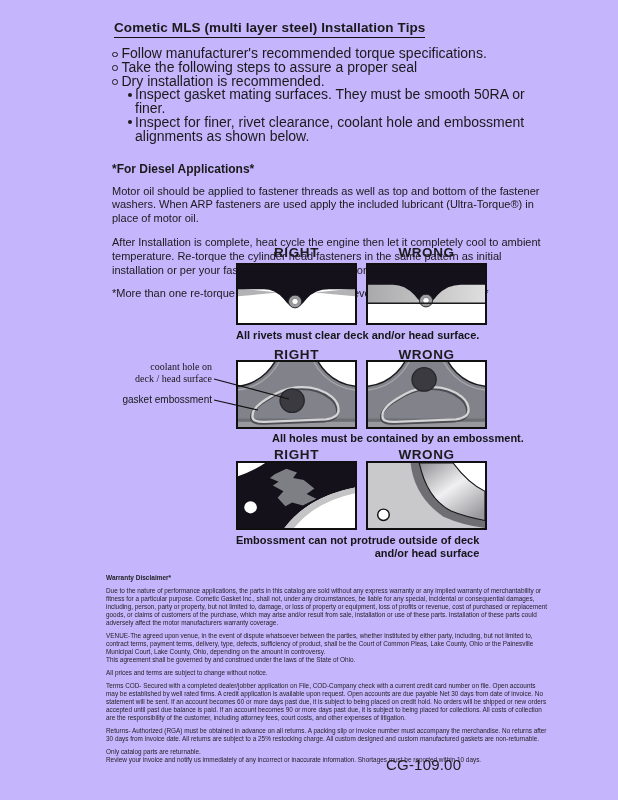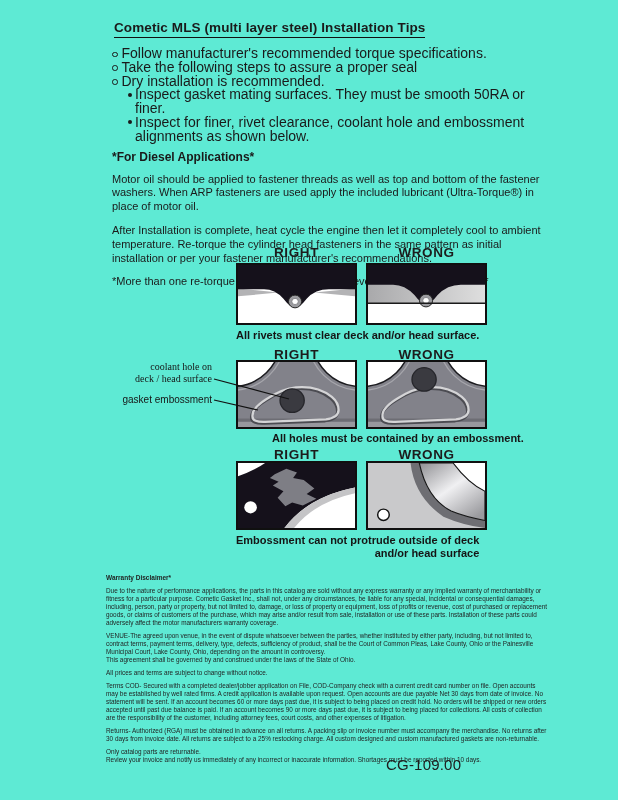--- a/index.html
+++ b/index.html
@@ -1,31 +1,31 @@
 <!DOCTYPE html>
 <html><head>
 <meta charset="utf-8">
 <style>
   html,body { margin:0; padding:0; background:#ffffff; }
   .page {
-    position:relative; width:618px; height:800px; background:#5eead4;
+    position:relative; width:618px; height:800px; background:#c4b5fd;
     font-family:"Liberation Sans", sans-serif; color:#1a1a1a; overflow:hidden;
   }
   
   .content { position:absolute; left:112px; top:18px; width:440px; }
   .doc-title {
     display:inline-block; font-size:13.5px; font-weight:700; margin:0 0 9px 2px;
     border-bottom:1.6px solid #111; padding-bottom:2px; letter-spacing:0.1px;
   }
   .tips { list-style:none; margin:0; padding:0; font-size:14px; line-height:13.8px; }
   .tips li { display:flex; align-items:flex-start; }
   .tips li.sub { margin-left:16px; }
   .b-circle { flex:none; width:3.5px; height:3.5px; border:1px solid #1a1a1a; border-radius:50%; margin:4.5px 4px 0 0; }
   .b-dot    { flex:none; width:4px; height:4px; background:#1a1a1a; border-radius:50%; margin:4.5px 3px 0 0; }
-  .diesel { margin-top:6px; }
+  .diesel { margin-top:18px; }
   .diesel h2 { font-size:12px; font-weight:700; margin:0 0 9px; }
   .diesel p { font-size:11px; line-height:13.8px; margin:0 0 10px; }
   
   .diagrams { position:absolute; left:0; top:244px; width:618px; height:322px; }
   .dg-label { position:absolute; width:121px; text-align:center; font-size:13.5px; font-weight:600; letter-spacing:0.6px; color:#1c1c1c; }
   .dg-box { position:absolute; width:121px; border:2px solid #101010; box-sizing:border-box; background:#fff; }
   .dg-box svg { display:block; width:100%; height:100%; }
   .h62 { height:62px; } .h69 { height:69px; }
   .dg-caption { position:absolute; left:236px; font-size:11px; font-weight:700; color:#151515; line-height:12.5px; white-space:pre-line; }
   .side-label { position:absolute; left:104px; width:108px; text-align:right; font-size:10px; line-height:11.5px; color:#161616; white-space:pre-line; }

